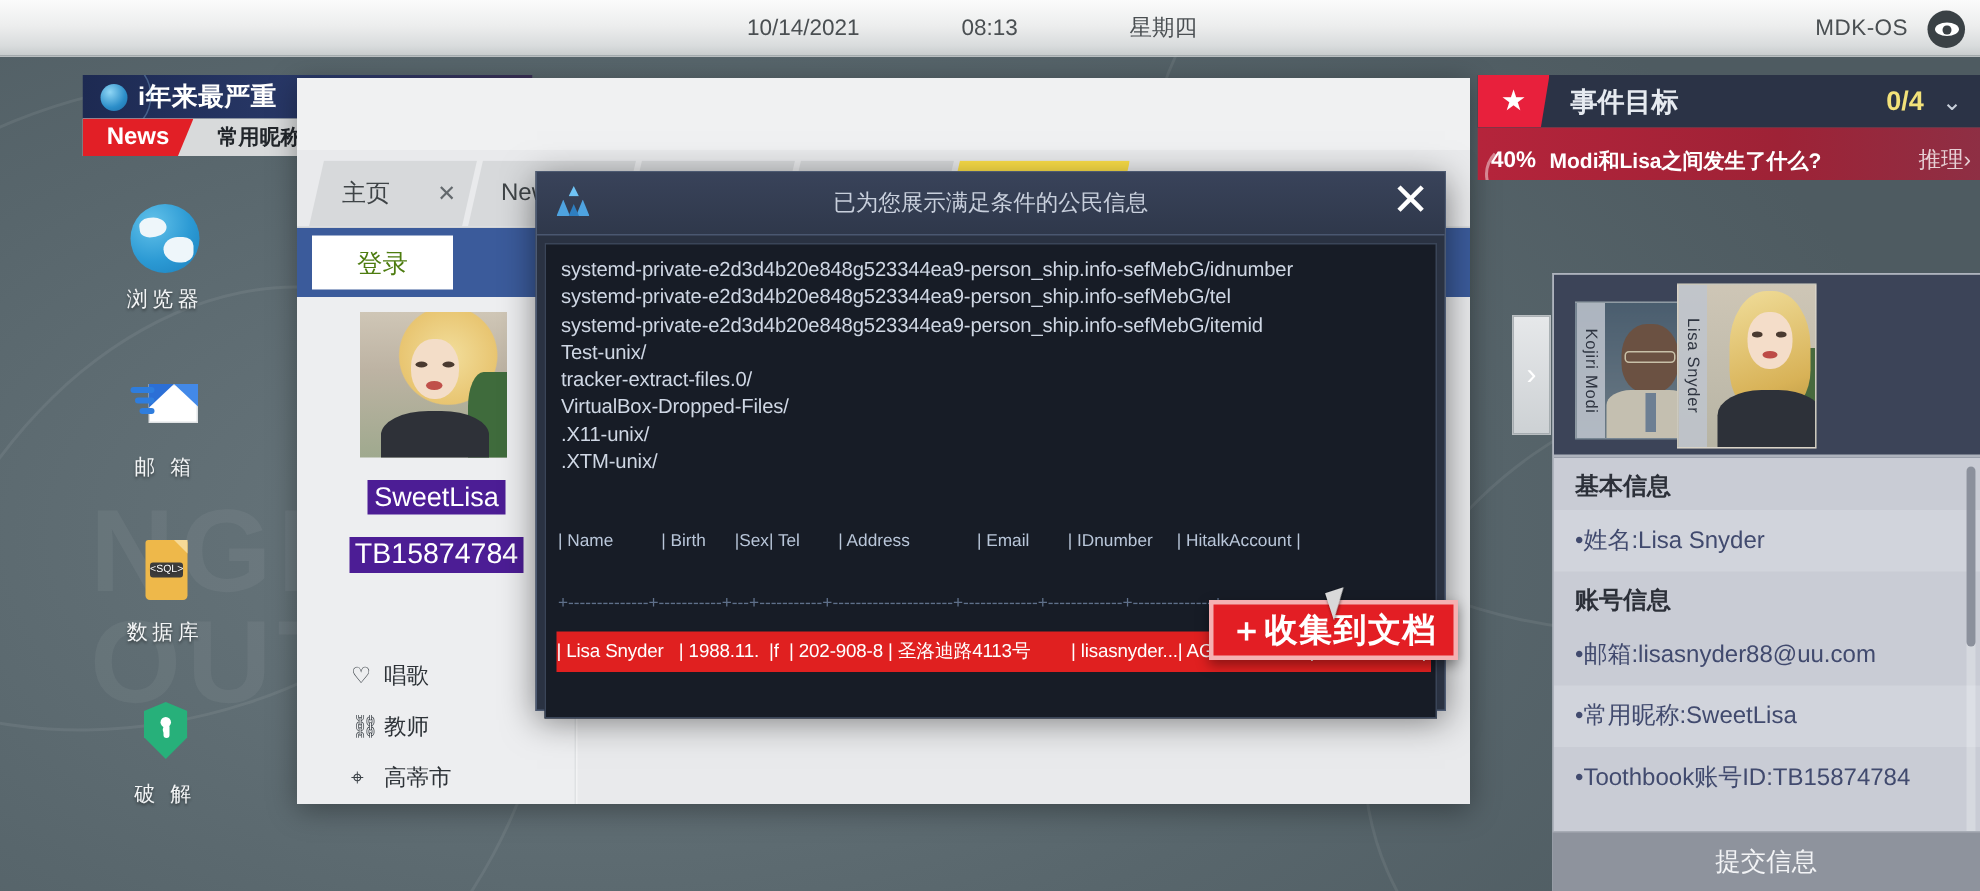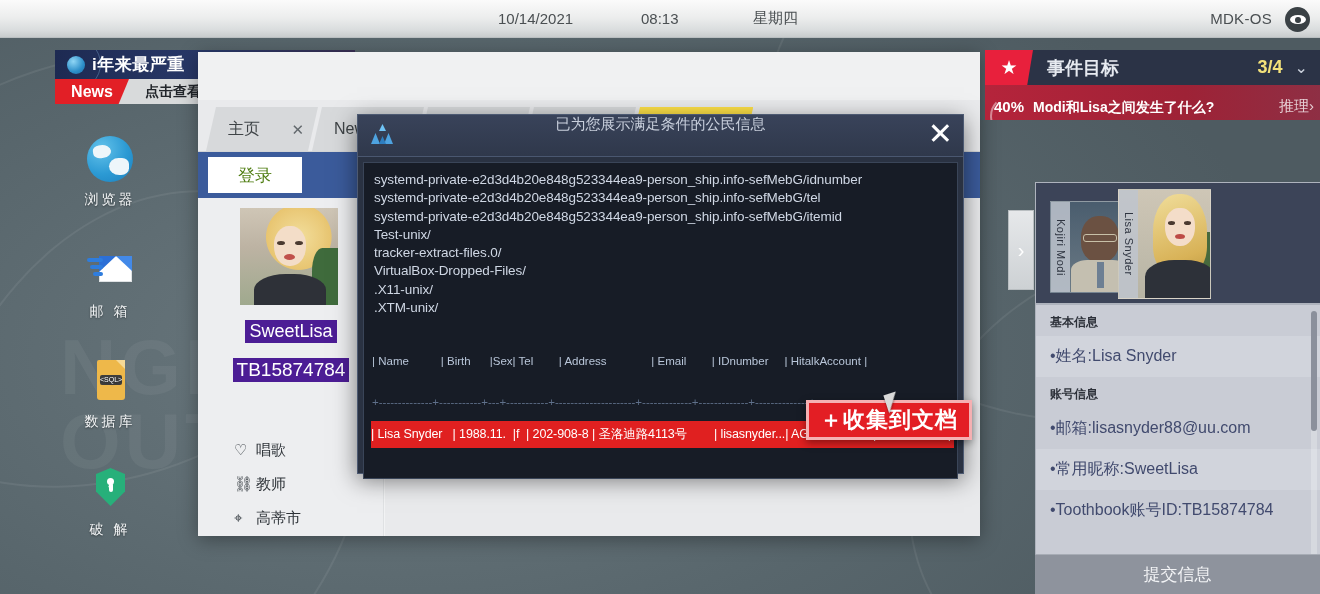--- a/index.html
+++ b/index.html
@@ -351,21 +351,21 @@
     width: 607px; height: 360px;
     background: #2a3242;
     border: 1px solid #4d5a72;
     box-shadow: 0 6px 22px rgba(0,0,0,0.5);
     z-index: 30;
   }
   #modal .m-head {
     position: relative; height: 42px;
     background: linear-gradient(180deg, #39435a 0%, #2f384b 100%);
     border-bottom: 1px solid #4a5770;
-    display: flex; justify-content: center;
+    display: flex; align-items: center; justify-content: center;
     color: #c8cfdc; font-size: 15px;
   }
   #modal .m-logo {
     position: absolute; left: 12px; top: 9px;
     width: 24px; height: 24px;
   }
   #modal .m-logo i {
     position: absolute; display: block; background: #4ea3e0;
   }
   #modal .m-logo .p1 { left: 9px; top: 0; width: 7px; height: 7px; background: #6fc3f5; clip-path: polygon(50% 0,100% 100%,0 100%); }
@@ -577,21 +577,21 @@
     position: absolute; left: 26px; top: 70px; width: 70px; height: 40px;
     background: #2d3139; border-radius: 42% 42% 0 0;
   }
   .pcard.lisa .bgr {
     position: absolute; right: 0; top: 42px; width: 22px; height: 52px;
     background: #47693d;
   }
 
   #infopanel .sec-title {
     padding: 9px 14px 5px 14px;
-    font-size: 12px; font-weight: bold; color: #2c3039;
+    font-size: 16px; font-weight: bold; color: #2c3039;
   }
   #infopanel .info-row {
     height: 41px;
     display: flex; align-items: center;
     padding-left: 14px;
     font-size: 16px;
     color: #414a6e;
   }
   #infopanel .info-row.alt { background: #d1d4dc; }
   #infopanel .info-row.plain { background: #c9ccd5; }
@@ -668,21 +668,21 @@
   </div>
 
   <div id="news">
     <div class="nw-top">
       <div class="ring"></div>
       <div class="orb"></div>
       <div class="headline">i年来最严重</div>
     </div>
     <div class="nw-bot">
       <div class="badge">News</div>
-      <div class="sub">点击查看</div>
+      <div class="sub">常用昵称</div>
     </div>
   </div>
 
   <div id="side-arrow">›</div>
 
   <div id="browser">
     <div id="tabstrip">
       <div class="tab">
         <span>主页</span>
         <span class="tab-x">✕</span>
@@ -782,21 +782,21 @@
     </div>
   </div>
 
   <div id="collect-btn">＋收集到文档</div>
   <div class="cursor"></div>
 
   <div id="objectives">
     <div class="obj-head">
       <div class="obj-star">★</div>
       <div class="obj-title">事件目标</div>
-      <div class="obj-count">3/4</div>
+      <div class="obj-count">0/4</div>
       <div class="obj-chev">⌄</div>
     </div>
     <div class="obj-row">
       <div class="obj-pct">40%</div>
       <div class="obj-text">Modi和Lisa之间发生了什么?</div>
       <div class="obj-action">推理›</div>
     </div>
   </div>
 
   <div id="infopanel">

